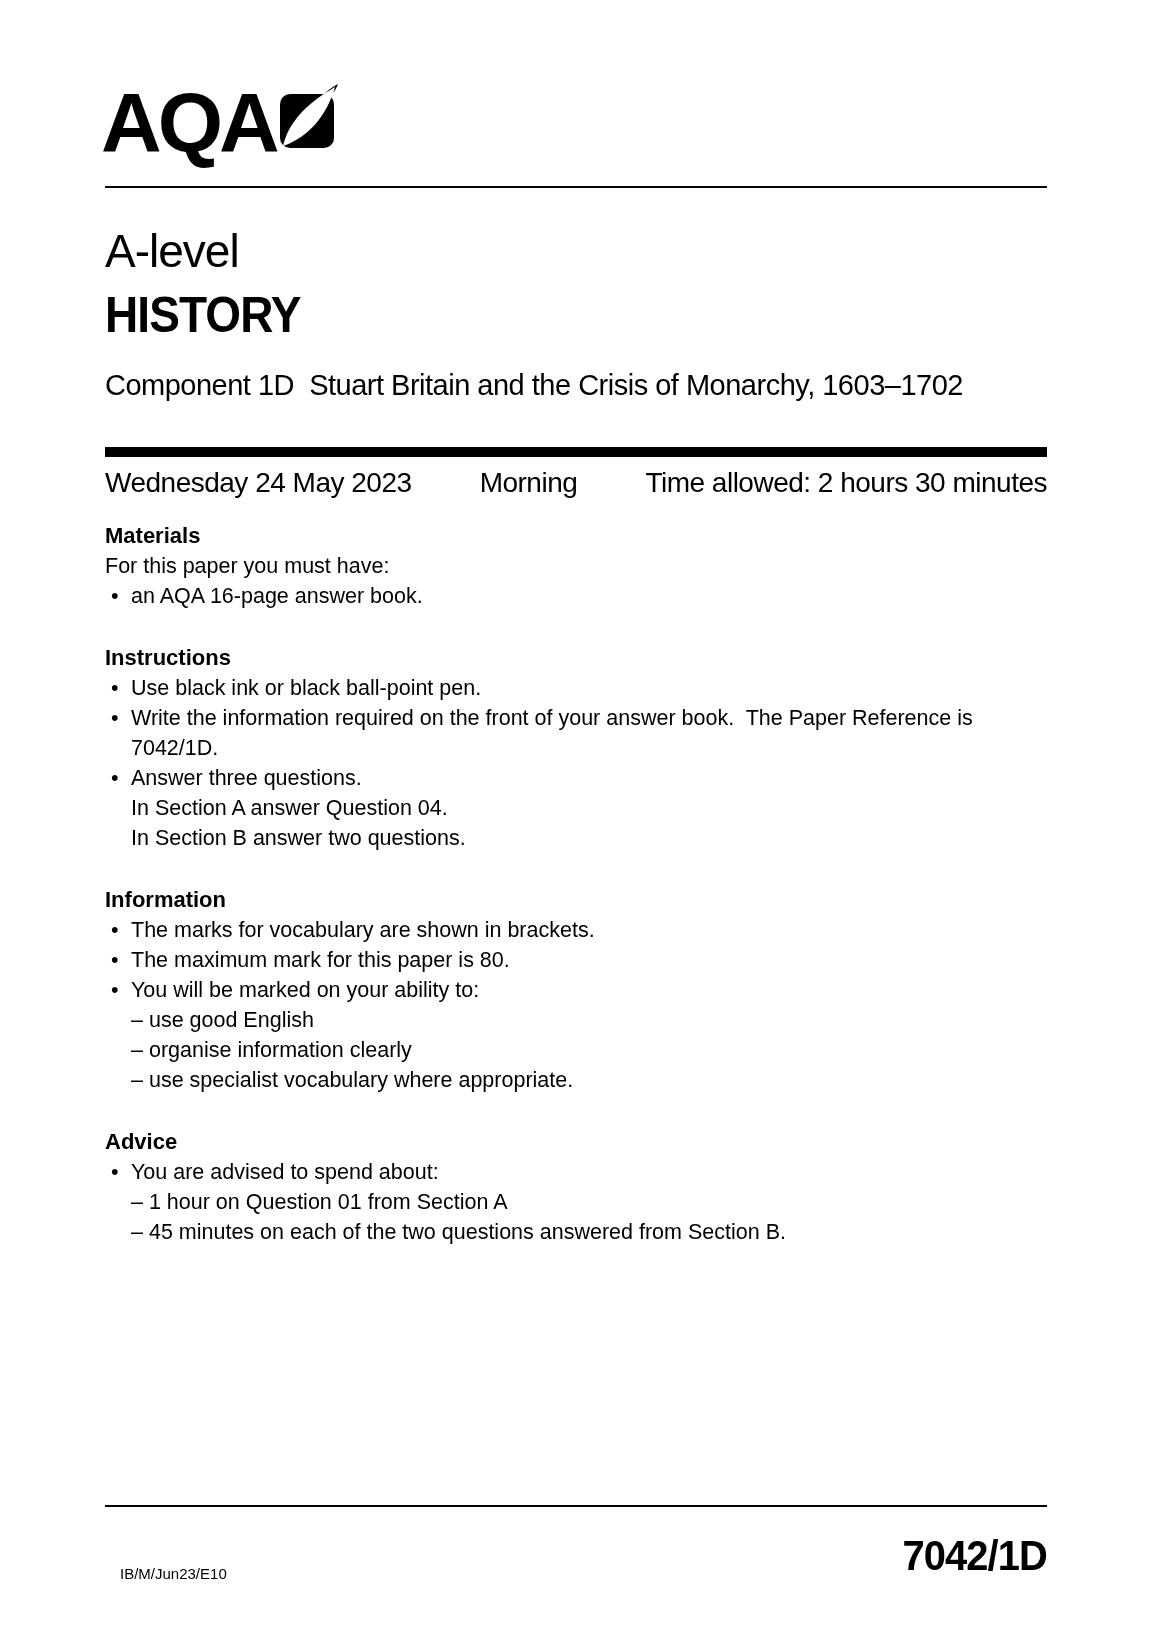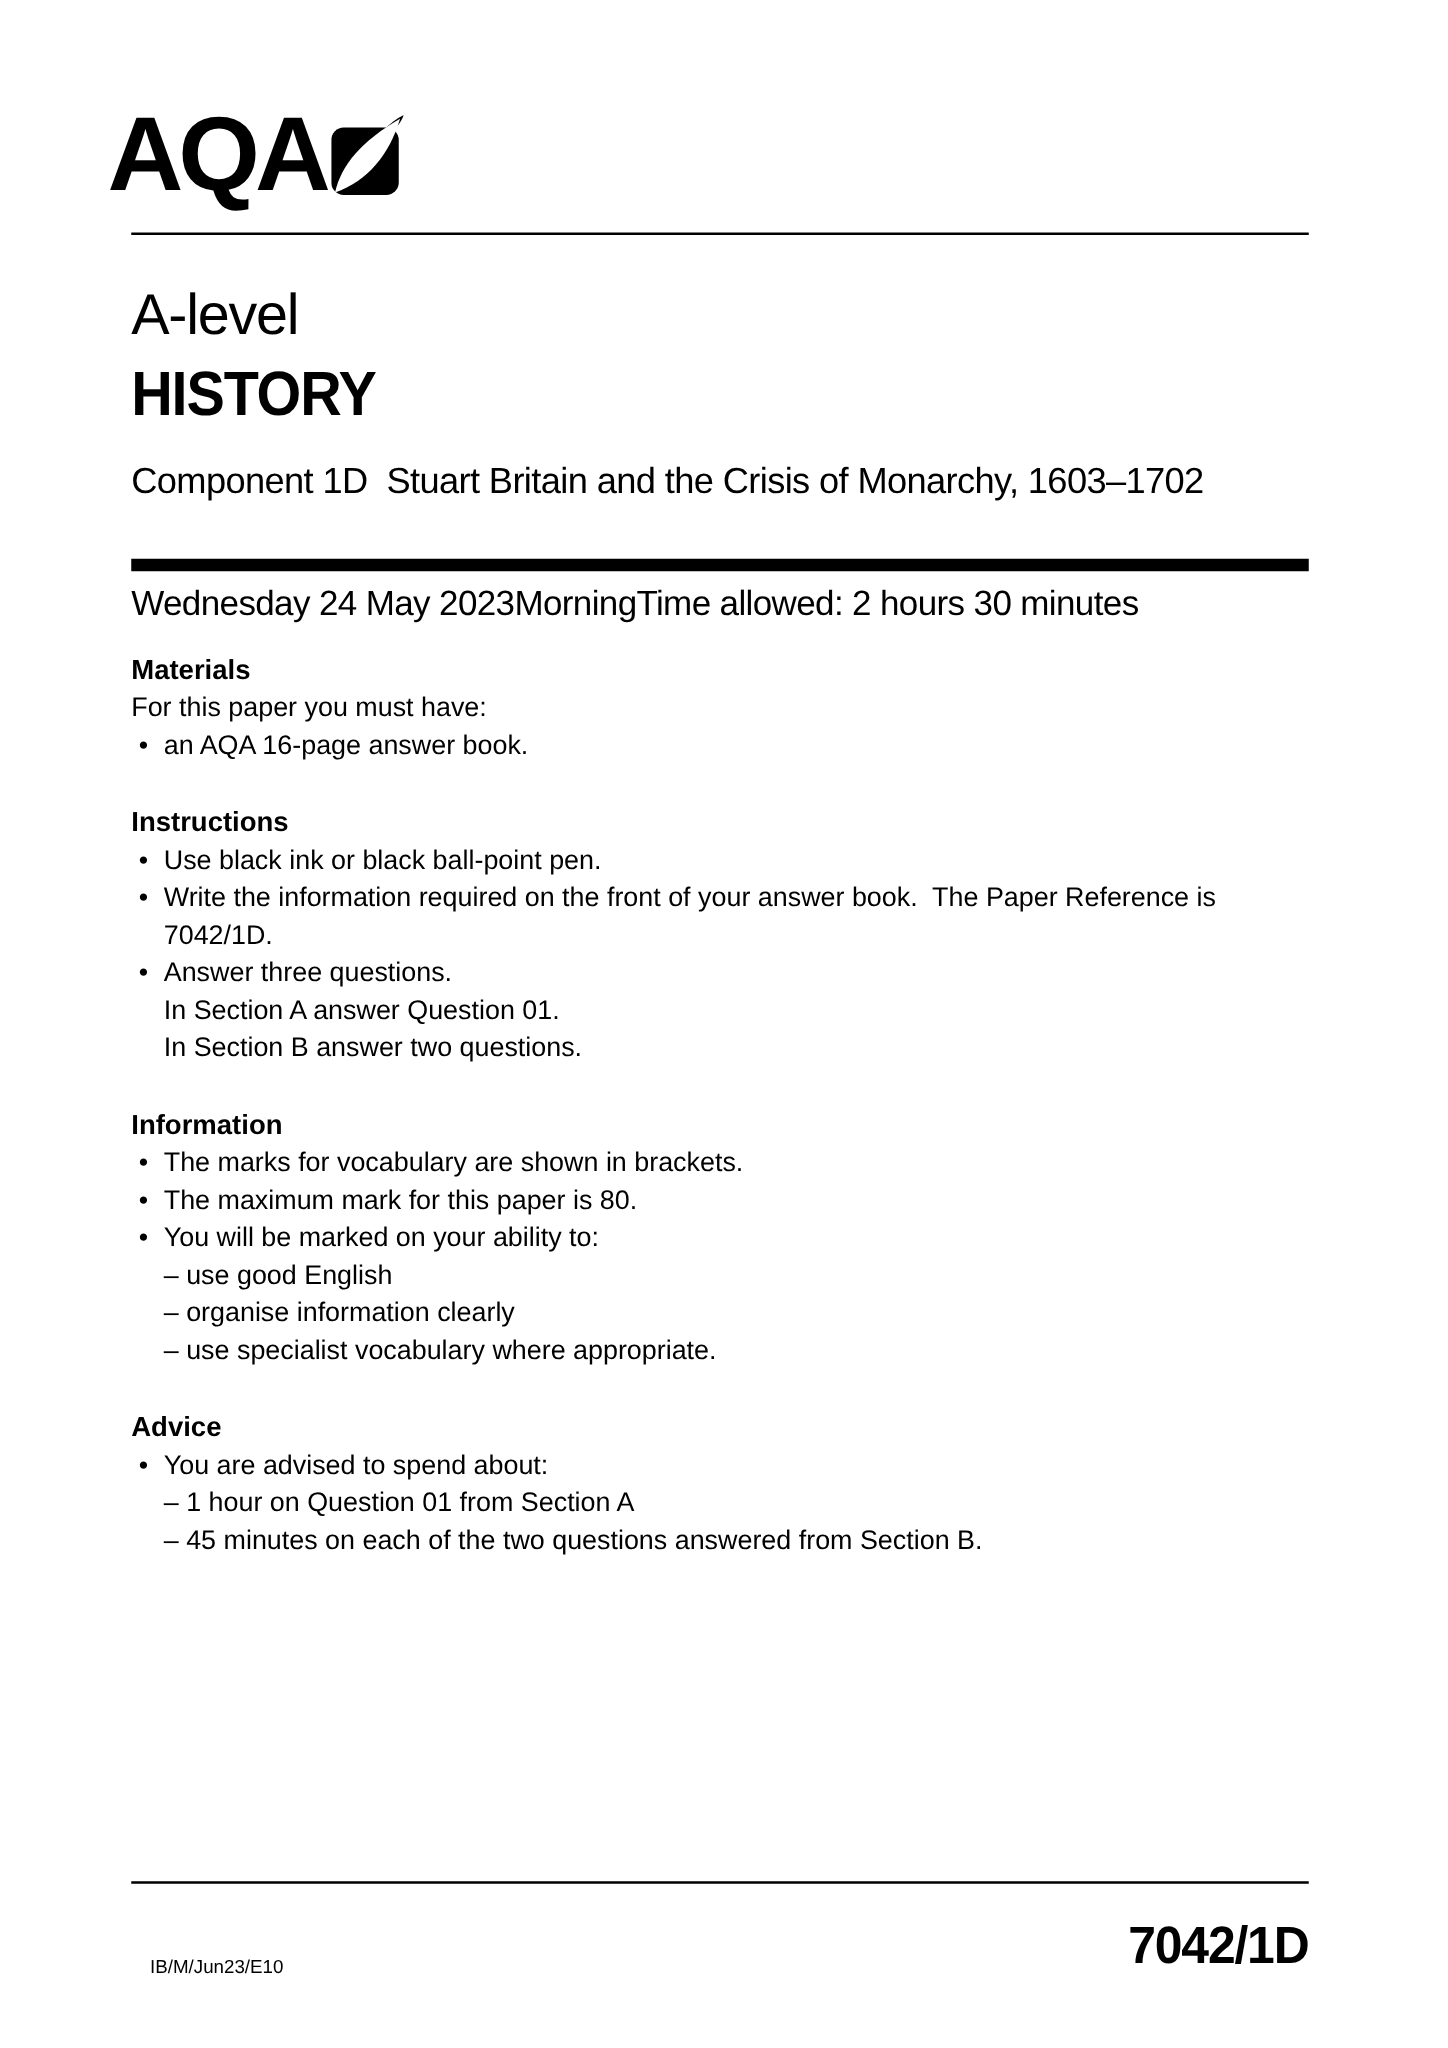--- a/index.html
+++ b/index.html
@@ -8,22 +8,22 @@
     width: 1158px; height: 1638px;
     font-family: "Liberation Sans", sans-serif;
     color: #000;
     position: relative;
     overflow: hidden;
   }
   .page { position: relative; width: 1158px; height: 1638px; background: #fff; }
 
   
   .logo-block {
-    position: absolute; top: 76px; left: 86px;
-    display: flex; align-items: center;
+    position: absolute; top: 76px; left: 101px;
+    display: flex; align-items: flex-start;
   }
   .logo-text {
     font-size: 84px; line-height: 94px; font-weight: 700;
     letter-spacing: -4px;
     font-family: "Liberation Sans", sans-serif;
   }
   .logo-leaf { margin-left: 4px; margin-top: 8px; }
 
   
   .rule-thin  { position: absolute; left: 105px; width: 942px; height: 2px;  background: #000; top: 186px; }
@@ -42,21 +42,21 @@
   }
   .component-line {
     position: absolute; top: 368px; left: 105px; width: 990px;
     font-size: 29px; line-height: 34px; font-weight: 400;
     white-space: pre-wrap; letter-spacing: -0.5px;
   }
 
   
   .date-row {
     position: absolute; top: 466px; left: 105px; width: 942px;
-    display: flex; align-items: baseline;
+    display: flex; justify-content: space-between; align-items: baseline;
     font-size: 28px; line-height: 34px; letter-spacing: -0.5px;
   }
 
   
   .sections { position: absolute; top: 521px; left: 105px; width: 942px; }
   .section { margin-top: 32px; }
   .section:first-child { margin-top: 0; }
   .section-heading {
     font-weight: 700; font-size: 22px; line-height: 30px;
   }
@@ -141,21 +141,21 @@
         <div class="bullet-row">
           <span class="bullet-marker">•</span>
           <div class="bullet-content">
             <div class="line"><span class="seg">Write the information required on the front of your answer book.  The </span><span class="seg b">Paper Reference</span><span class="seg"> is 7042/1D.</span></div>
           </div>
         </div>
         <div class="bullet-row">
           <span class="bullet-marker">•</span>
           <div class="bullet-content">
             <div class="line"><span class="seg">Answer </span><span class="seg b">three</span><span class="seg"> questions.</span></div>
-            <div class="line sub-line"><span class="seg">In </span><span class="seg b">Section A</span><span class="seg"> answer Question 01.</span></div>
+            <div class="line sub-line"><span class="seg">In </span><span class="seg b">Section A</span><span class="seg"> answer Question 04.</span></div>
             <div class="line sub-line"><span class="seg">In </span><span class="seg b">Section B</span><span class="seg"> answer </span><span class="seg b">two</span><span class="seg"> questions.</span></div>
           </div>
         </div>
       </div>
       <div class="section">
         <div class="section-heading">Information</div>
         <div class="bullet-row">
           <span class="bullet-marker">•</span>
           <div class="bullet-content">
             <div class="line"><span class="seg">The marks for vocabulary are shown in brackets.</span></div>

